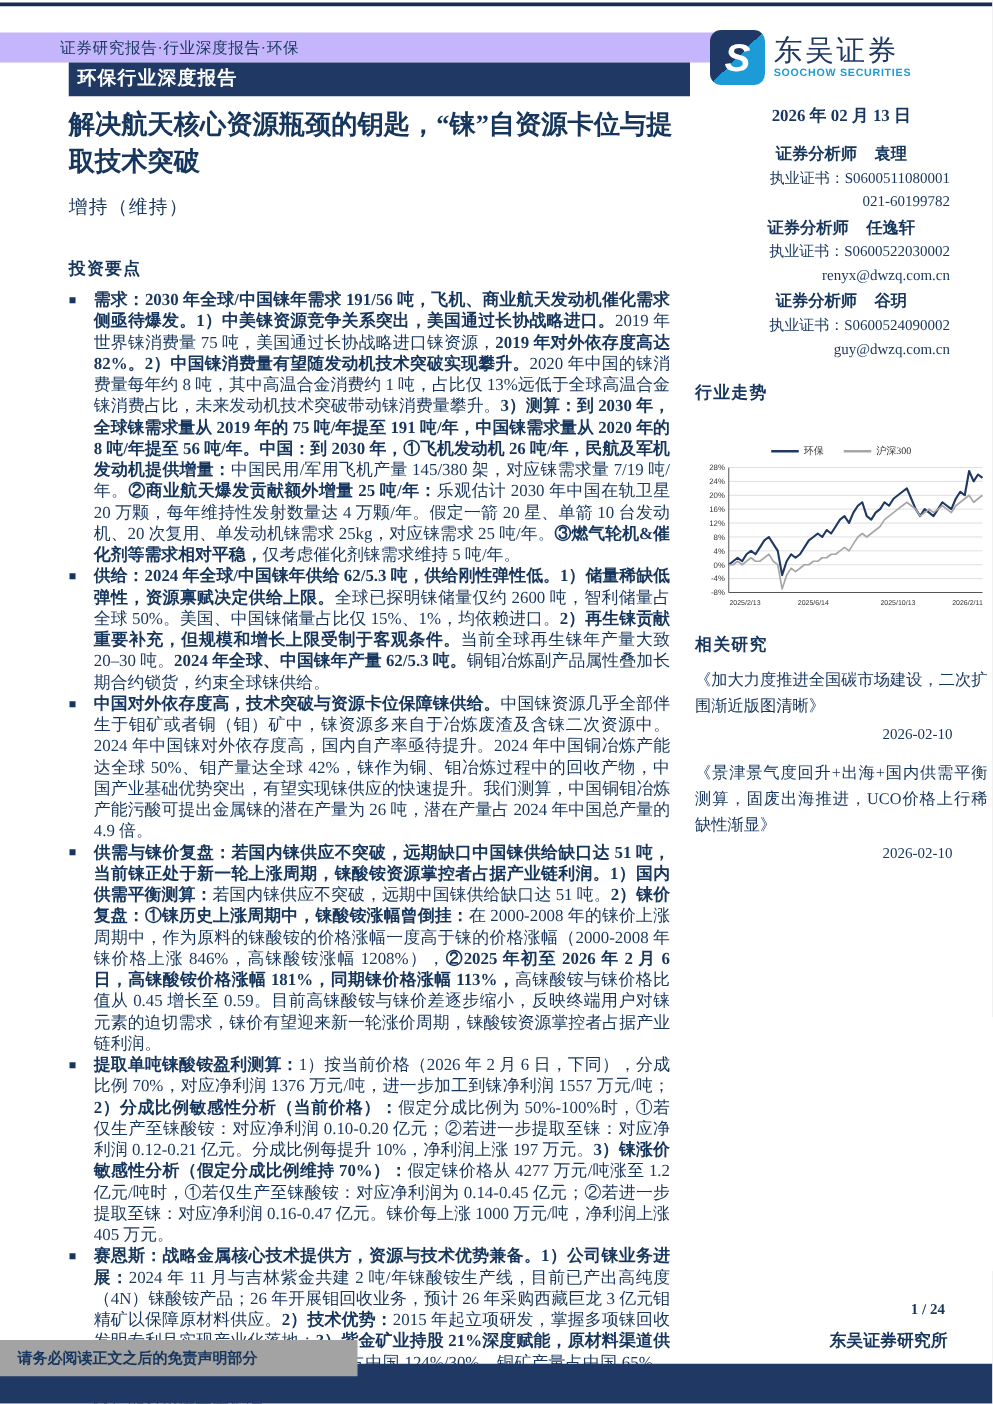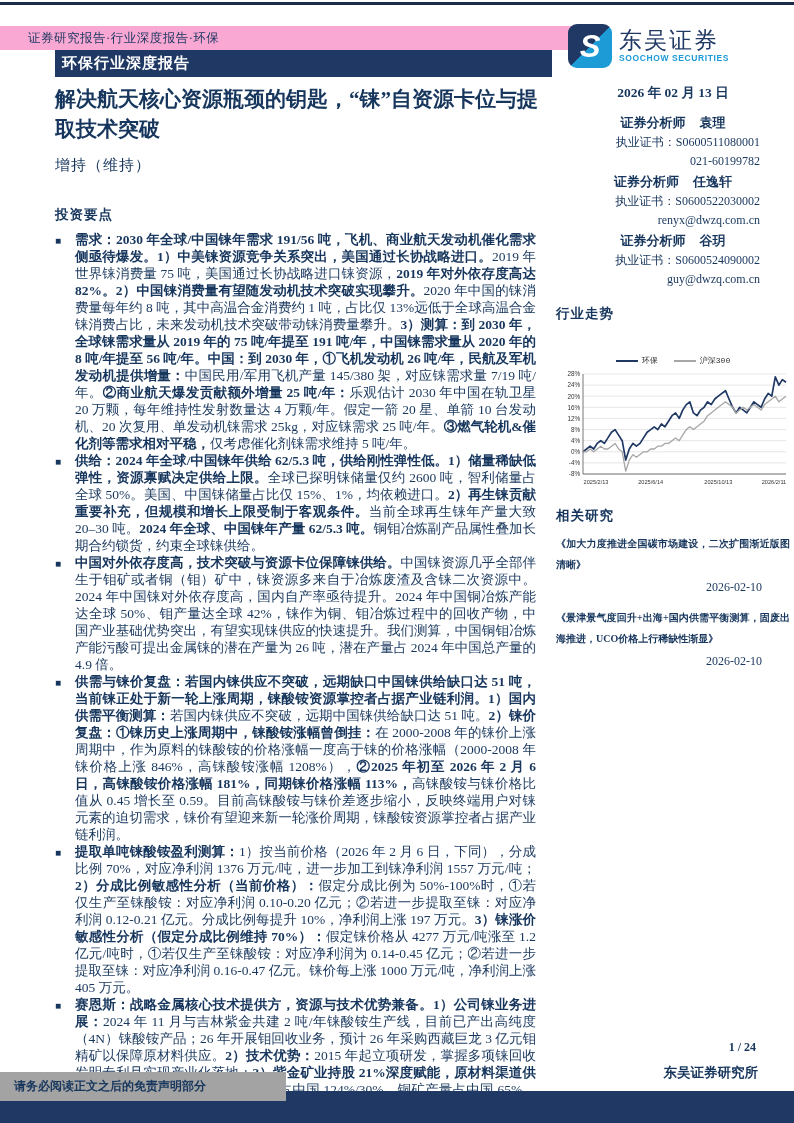--- a/index.html
+++ b/index.html
@@ -8,21 +8,21 @@
     position:relative; width:794px; height:1123px; margin:0 auto;
     background:#ffffff; overflow:hidden;
     font-family:"Liberation Serif","DejaVu Serif",serif;
     color:#17365d;
   }
   .top-rule { position:absolute; top:2px; left:0; right:0; height:3px; background:#1c2b4a; }
 
   
   .tag-bar {
     position:absolute; top:26px; left:0; width:602px; height:24px;
-    background:#f9a8d4; line-height:24px; padding-left:28px;
+    background:#c4b5fd; line-height:24px; padding-left:48px;
     font-size:12.5px; color:#17365d; letter-spacing:0.5px;
   }
   .category-bar {
     position:absolute; top:50px; left:55px; width:497px; height:27px;
     background:#1f3864; color:#ffffff; line-height:27px; padding-left:7px;
     font-size:15px; font-weight:bold; letter-spacing:1px;
   }
   .title {
     position:absolute; top:84px; left:55px; width:484px;
     font-size:21px; font-weight:bold; line-height:30px; color:#17365d;
@@ -43,25 +43,25 @@
   .logo-text .cn { font-size:23px; font-weight:normal; color:#1f3864; letter-spacing:2px; line-height:24px; font-family:"Liberation Serif",serif; }
   .logo-text .en { font-size:8.5px; font-weight:bold; color:#1d9bd7; letter-spacing:0.6px; font-family:"Liberation Sans",sans-serif; }
   .report-date { margin-top:16px; text-align:center; font-size:13.5px; font-weight:bold; }
   .analysts { margin-top:10px; }
   .analyst .a-name { text-align:center; font-size:13px; font-weight:bold; line-height:21px; }
   .analyst .a-name .gap { display:inline-block; width:14px; }
   .analyst .a-line { text-align:right; padding-right:30px; font-size:12px; line-height:19px; }
   .trend-title, .related-title { font-size:13.5px; font-weight:bold; margin-top:16px; letter-spacing:1px; }
   .chart-wrap { margin-top:10px; }
   .chart-legend { display:flex; justify-content:center; gap:16px; font-size:8px; color:#333;
-                  font-family:Liberation Mono, monospace; margin-bottom:3px;margin-top:32px; }
+                  font-family:Liberation Serif, serif; margin-bottom:3px;margin-top:32px; }
   .chart-legend .sw { display:inline-block; width:22px; height:2px; margin-right:4px; vertical-align:middle; }
   .related { margin-top:6px; }
   .rel-item { margin-top:8px; }
-  .rel-title { font-size:10px; line-height:21px; text-align:justify;font-weight:bold; }
+  .rel-title { font-size:13px; line-height:21px; text-align:justify; }
   .rel-date { text-align:right; padding-right:28px; font-size:12px; line-height:24px; }
 
   
   .page-num { position:absolute; top:1040px; right:38px; font-size:12px; font-weight:bold; }
   .institute { position:absolute; top:1064px; right:36px; font-size:13.5px; font-weight:bold; }
   .disclaimer-box {
     position:absolute; top:1072px; left:0; width:286px; height:29px;
     background:#a3a3a3; line-height:29px; padding-left:14px;
     font-size:12px; font-weight:bold; z-index:2;
   }

